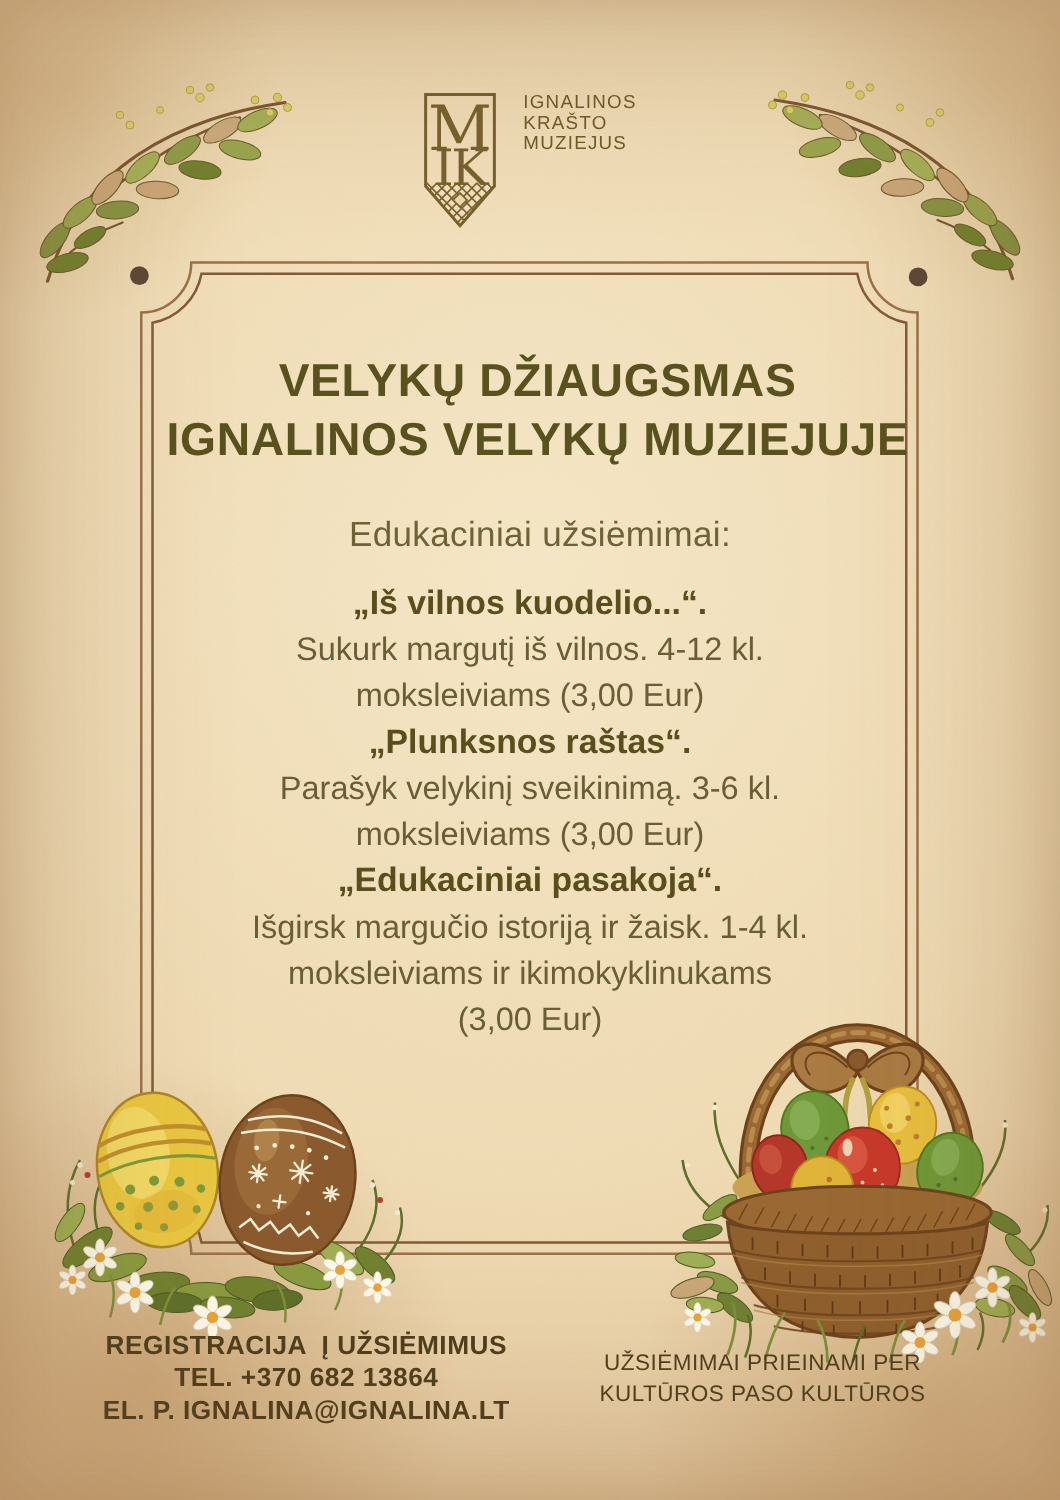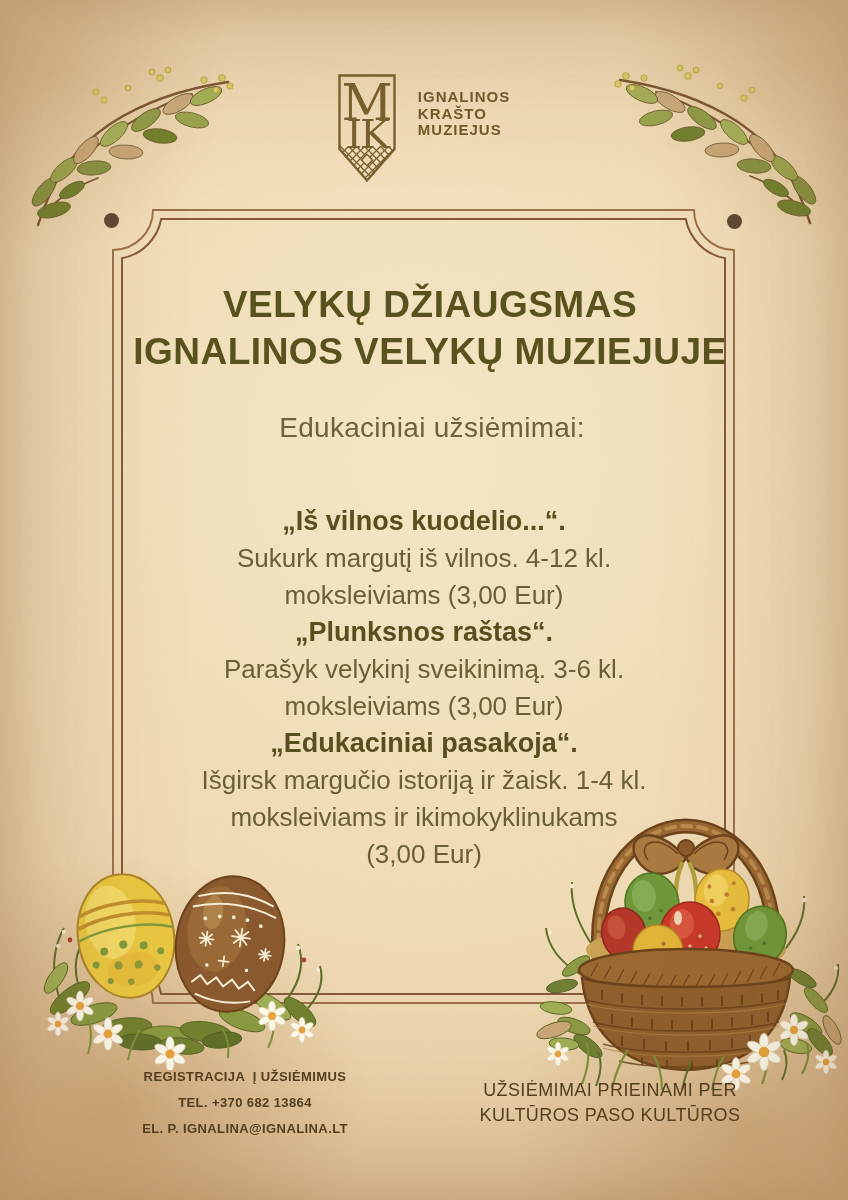--- a/index.html
+++ b/index.html
@@ -16,30 +16,30 @@
   .vignette{position:absolute;inset:0;pointer-events:none;
     box-shadow:inset 0 0 150px 30px rgba(128,84,40,.30), inset 0 0 36px 8px rgba(150,102,52,.14);}
   .grain{position:absolute;inset:0;pointer-events:none;opacity:.35;mix-blend-mode:multiply;}
 
   .frame-svg{position:absolute;left:0;top:0;pointer-events:none;}
   .corner-dot{position:absolute;width:15px;height:15px;border-radius:50%;background:#5d4836;}
   .dot-l{left:104px;top:213px}
   .dot-r{left:727px;top:214px}
 
   .logo{position:absolute;left:0;right:0;top:74px;display:flex;justify-content:center;align-items:flex-start;gap:22px;}
-  .logo-name{margin-top:15px;color:#6f5a2a;font-weight:700;font-size:15px;line-height:16.5px;letter-spacing:1px;}
+  .logo-name{color:#6f5a2a;font-weight:400;font-size:15px;line-height:16.5px;letter-spacing:1px;}
 
   .content{position:absolute;left:113px;width:622px;top:281px;text-align:center;}
   .title{margin:0;color:#5a521e;font-weight:700;font-size:37px;line-height:47px;letter-spacing:.5px;white-space:nowrap;padding-left:12px;}
   .subtitle{margin:37px 0 0 16px;color:#6e6238;font-weight:400;font-size:28px;letter-spacing:.3px;}
-  .programs{margin-top:59px;color:#6a5e36;font-size:26px;line-height:37px;}
+  .programs{margin-top:20px;color:#6a5e36;font-size:26px;line-height:37px;}
   .prog-title{color:#594f1e;font-weight:700;font-size:27px;}
 
   .footer-reg{position:absolute;left:75px;top:1064px;width:340px;text-align:center;
-    color:#4f3e1d;font-weight:700;font-size:13px;line-height:26px;letter-spacing:.4px;}
+    color:#4f3e1d;font-weight:700;font-size:21px;line-height:26px;letter-spacing:.4px;}
   .footer-reg div{white-space:pre-wrap;}
   .footer-pass{position:absolute;left:452px;top:1078px;width:316px;text-align:center;
     color:#4f3e1d;font-weight:400;font-size:18px;line-height:25px;letter-spacing:.4px;}
 
   .branch{position:absolute;width:232px;height:186px;}
   .branch-tl{left:8px;top:42px;}
   .branch-tr{right:8px;top:40px;transform:scaleX(-1);}
   .eggs-illu{position:absolute;left:18px;top:848px;width:322px;height:222px;}
   .basket-illu{position:absolute;left:520px;top:778px;width:332px;height:318px;}
 </style>

